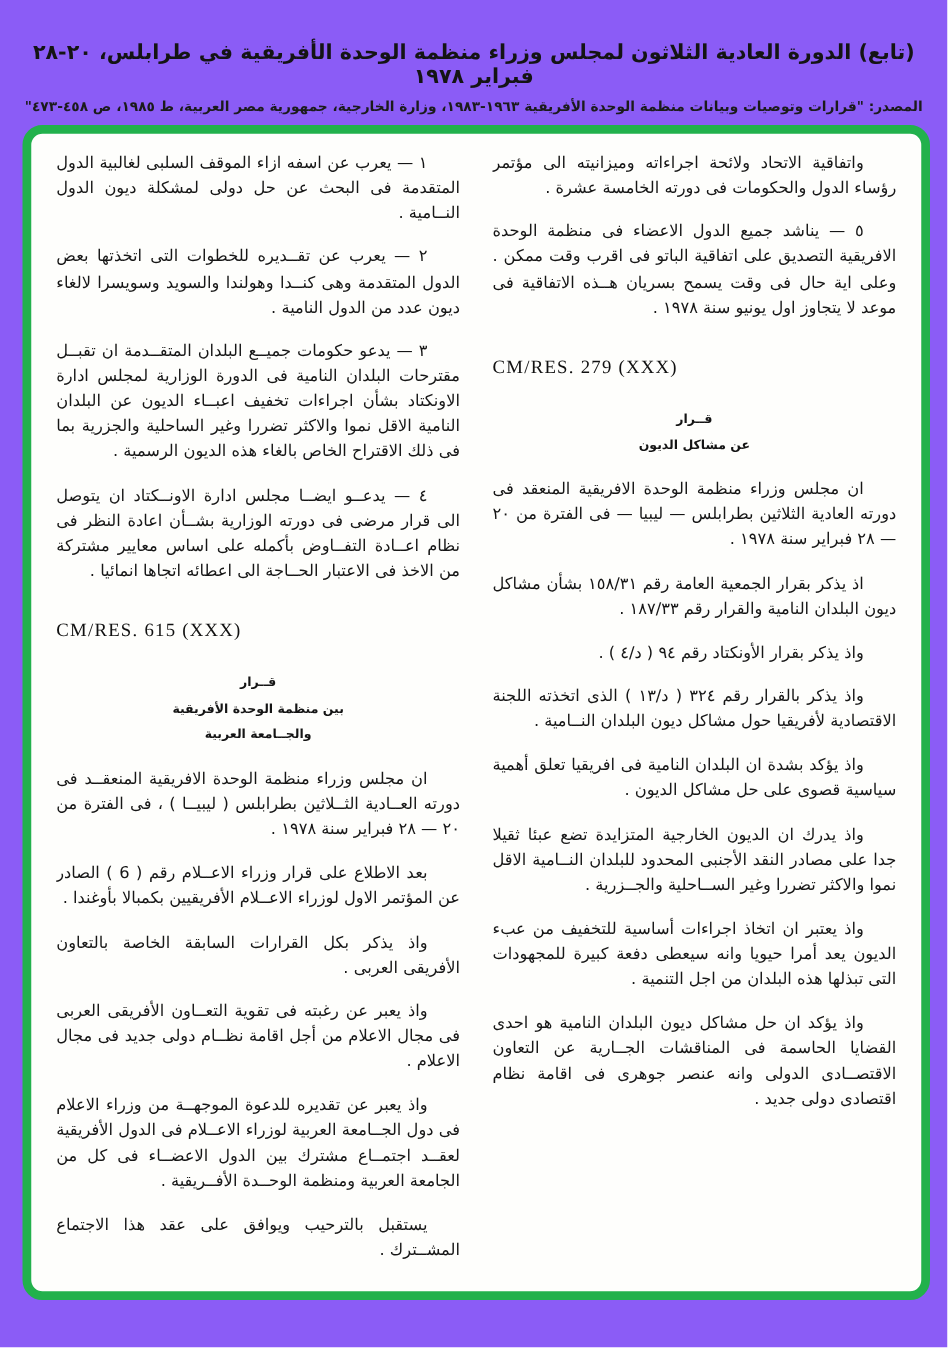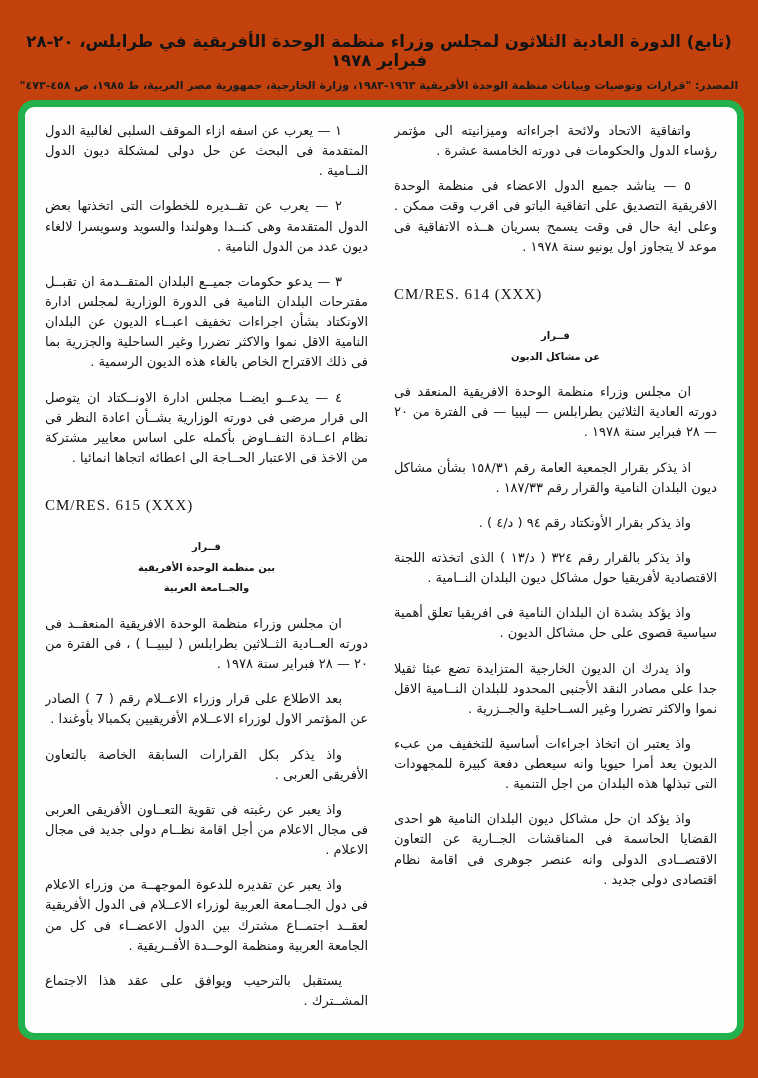--- a/index.html
+++ b/index.html
@@ -1,19 +1,19 @@
 <!DOCTYPE html>
 <html lang="ar"><head>
 <meta charset="utf-8">
 <style>
   html, body { margin: 0; padding: 0; background: #ffffff; }
   .page {
     position: relative;
     width: 758px; height: 1078px;
-    background: #c2410c;
+    background: #8b5cf6;
     font-family: "DejaVu Sans", sans-serif;
     color: #141414;
     overflow: hidden;
   }
   .hdr { direction: rtl; text-align: center; padding-top: 32px; }
   .hdr-title { font-size: 16.5px; font-weight: bold; letter-spacing: 0.2px; }
   .hdr-source { font-size: 11px; font-weight: bold; margin-top: 9px; color: #1b1b1b; }
   .frame {
     position: absolute;
     left: 18px; top: 100px;
@@ -80,21 +80,21 @@
   <header class="hdr">
     <div class="hdr-title">(تابع) الدورة العادية الثلاثون لمجلس وزراء منظمة الوحدة الأفريقية في طرابلس، ٢٠-٢٨ فبراير ١٩٧٨</div>
     <div class="hdr-source">المصدر: "قرارات وتوصيات وبيانات منظمة الوحدة الأفريقية ١٩٦٣-١٩٨٣، وزارة الخارجية، جمهورية مصر العربية، ط ١٩٨٥، ص ٤٥٨-٤٧٣"</div>
   </header>
 
   <div class="frame" style="border-color: rgb(34, 177, 76);">
     <div class="cols">
       <div class="col" id="col-first">
           <div class="blk p">واتفاقية الاتحاد ولائحة اجراءاته وميزانيته الى مؤتمر رؤساء الدول والحكومات فى دورته الخامسة عشرة .</div>
           <div class="blk p">٥ — يناشد جميع الدول الاعضاء فى منظمة الوحدة الافريقية التصديق على اتفاقية الباتو فى اقرب وقت ممكن . وعلى اية حال فى وقت يسمح بسريان هــذه الاتفاقية فى موعد لا يتجاوز اول يونيو سنة ١٩٧٨ .</div>
-          <div class="blk resnum">CM/RES. 614 (XXX)</div>
+          <div class="blk resnum">CM/RES. 279 (XXX)</div>
           <div class="blk h">قــرار</div>
           <div class="blk h">عن مشاكل الديون</div>
           <div class="blk p">ان مجلس وزراء منظمة الوحدة الافريقية المنعقد فى دورته العادية الثلاثين بطرابلس — ليبيا — فى الفترة من ٢٠ — ٢٨ فبراير سنة ١٩٧٨ .</div>
           <div class="blk p">اذ يذكر بقرار الجمعية العامة رقم ١٥٨/٣١ بشأن مشاكل ديون البلدان النامية والقرار رقم ١٨٧/٣٣ .</div>
           <div class="blk p">واذ يذكر بقرار الأونكتاد رقم ٩٤ ( د/٤ ) .</div>
           <div class="blk p">واذ يذكر بالقرار رقم ٣٢٤ ( د/١٣ ) الذى اتخذته اللجنة الاقتصادية لأفريقيا حول مشاكل ديون البلدان النــامية .</div>
           <div class="blk p">واذ يؤكد بشدة ان البلدان النامية فى افريقيا تعلق أهمية سياسية قصوى على حل مشاكل الديون .</div>
           <div class="blk p">واذ يدرك ان الديون الخارجية المتزايدة تضع عبئا ثقيلا جدا على مصادر النقد الأجنبى المحدود للبلدان النــامية الاقل نموا والاكثر تضررا وغير الســاحلية والجــزرية .</div>
           <div class="blk p">واذ يعتبر ان اتخاذ اجراءات أساسية للتخفيف من عبء الديون يعد أمرا حيويا وانه سيعطى دفعة كبيرة للمجهودات التى تبذلها هذه البلدان من اجل التنمية .</div>
           <div class="blk p">واذ يؤكد ان حل مشاكل ديون البلدان النامية هو احدى القضايا الحاسمة فى المناقشات الجــارية عن التعاون الاقتصــادى الدولى وانه عنصر جوهرى فى اقامة نظام اقتصادى دولى جديد .</div>
@@ -102,21 +102,21 @@
       <div class="col" id="col-second">
           <div class="blk p">١ — يعرب عن اسفه ازاء الموقف السلبى لغالبية الدول المتقدمة فى البحث عن حل دولى لمشكلة ديون الدول النــامية .</div>
           <div class="blk p">٢ — يعرب عن تقــديره للخطوات التى اتخذتها بعض الدول المتقدمة وهى كنــدا وهولندا والسويد وسويسرا لالغاء ديون عدد من الدول النامية .</div>
           <div class="blk p">٣ — يدعو حكومات جميــع البلدان المتقــدمة ان تقبــل مقترحات البلدان النامية فى الدورة الوزارية لمجلس ادارة الاونكتاد بشأن اجراءات تخفيف اعبــاء الديون عن البلدان النامية الاقل نموا والاكثر تضررا وغير الساحلية والجزرية بما فى ذلك الاقتراح الخاص بالغاء هذه الديون الرسمية .</div>
           <div class="blk p">٤ — يدعــو ايضــا مجلس ادارة الاونــكتاد ان يتوصل الى قرار مرضى فى دورته الوزارية بشــأن اعادة النظر فى نظام اعــادة التفــاوض بأكمله على اساس معايير مشتركة من الاخذ فى الاعتبار الحــاجة الى اعطائه اتجاها انمائيا .</div>
           <div class="blk resnum">CM/RES. 615 (XXX)</div>
           <div class="blk h">قــرار</div>
           <div class="blk h">بين منظمة الوحدة الأفريقية</div>
           <div class="blk h">والجــامعة العربية</div>
           <div class="blk p">ان مجلس وزراء منظمة الوحدة الافريقية المنعقــد فى دورته العــادية الثــلاثين بطرابلس ( ليبيــا ) ، فى الفترة من ٢٠ — ٢٨ فبراير سنة ١٩٧٨ .</div>
-          <div class="blk p">بعد الاطلاع على قرار وزراء الاعــلام رقم ( 7 ) الصادر عن المؤتمر الاول لوزراء الاعــلام الأفريقيين بكمبالا بأوغندا .</div>
+          <div class="blk p">بعد الاطلاع على قرار وزراء الاعــلام رقم ( 6 ) الصادر عن المؤتمر الاول لوزراء الاعــلام الأفريقيين بكمبالا بأوغندا .</div>
           <div class="blk p">واذ يذكر بكل القرارات السابقة الخاصة بالتعاون الأفريقى العربى .</div>
           <div class="blk p">واذ يعبر عن رغبته فى تقوية التعــاون الأفريقى العربى فى مجال الاعلام من أجل اقامة نظــام دولى جديد فى مجال الاعلام .</div>
           <div class="blk p">واذ يعبر عن تقديره للدعوة الموجهــة من وزراء الاعلام فى دول الجــامعة العربية لوزراء الاعــلام فى الدول الأفريقية لعقــد اجتمــاع مشترك بين الدول الاعضــاء فى كل من الجامعة العربية ومنظمة الوحــدة الأفــريقية .</div>
           <div class="blk p">يستقبل بالترحيب ويوافق على عقد هذا الاجتماع المشــترك .</div>
           <div class="blk p">يدعو الأمين العام الادارى ان يقدم مقترحات الى</div>
         </div>
     </div>
   </div>
 
   <div class="footer">

